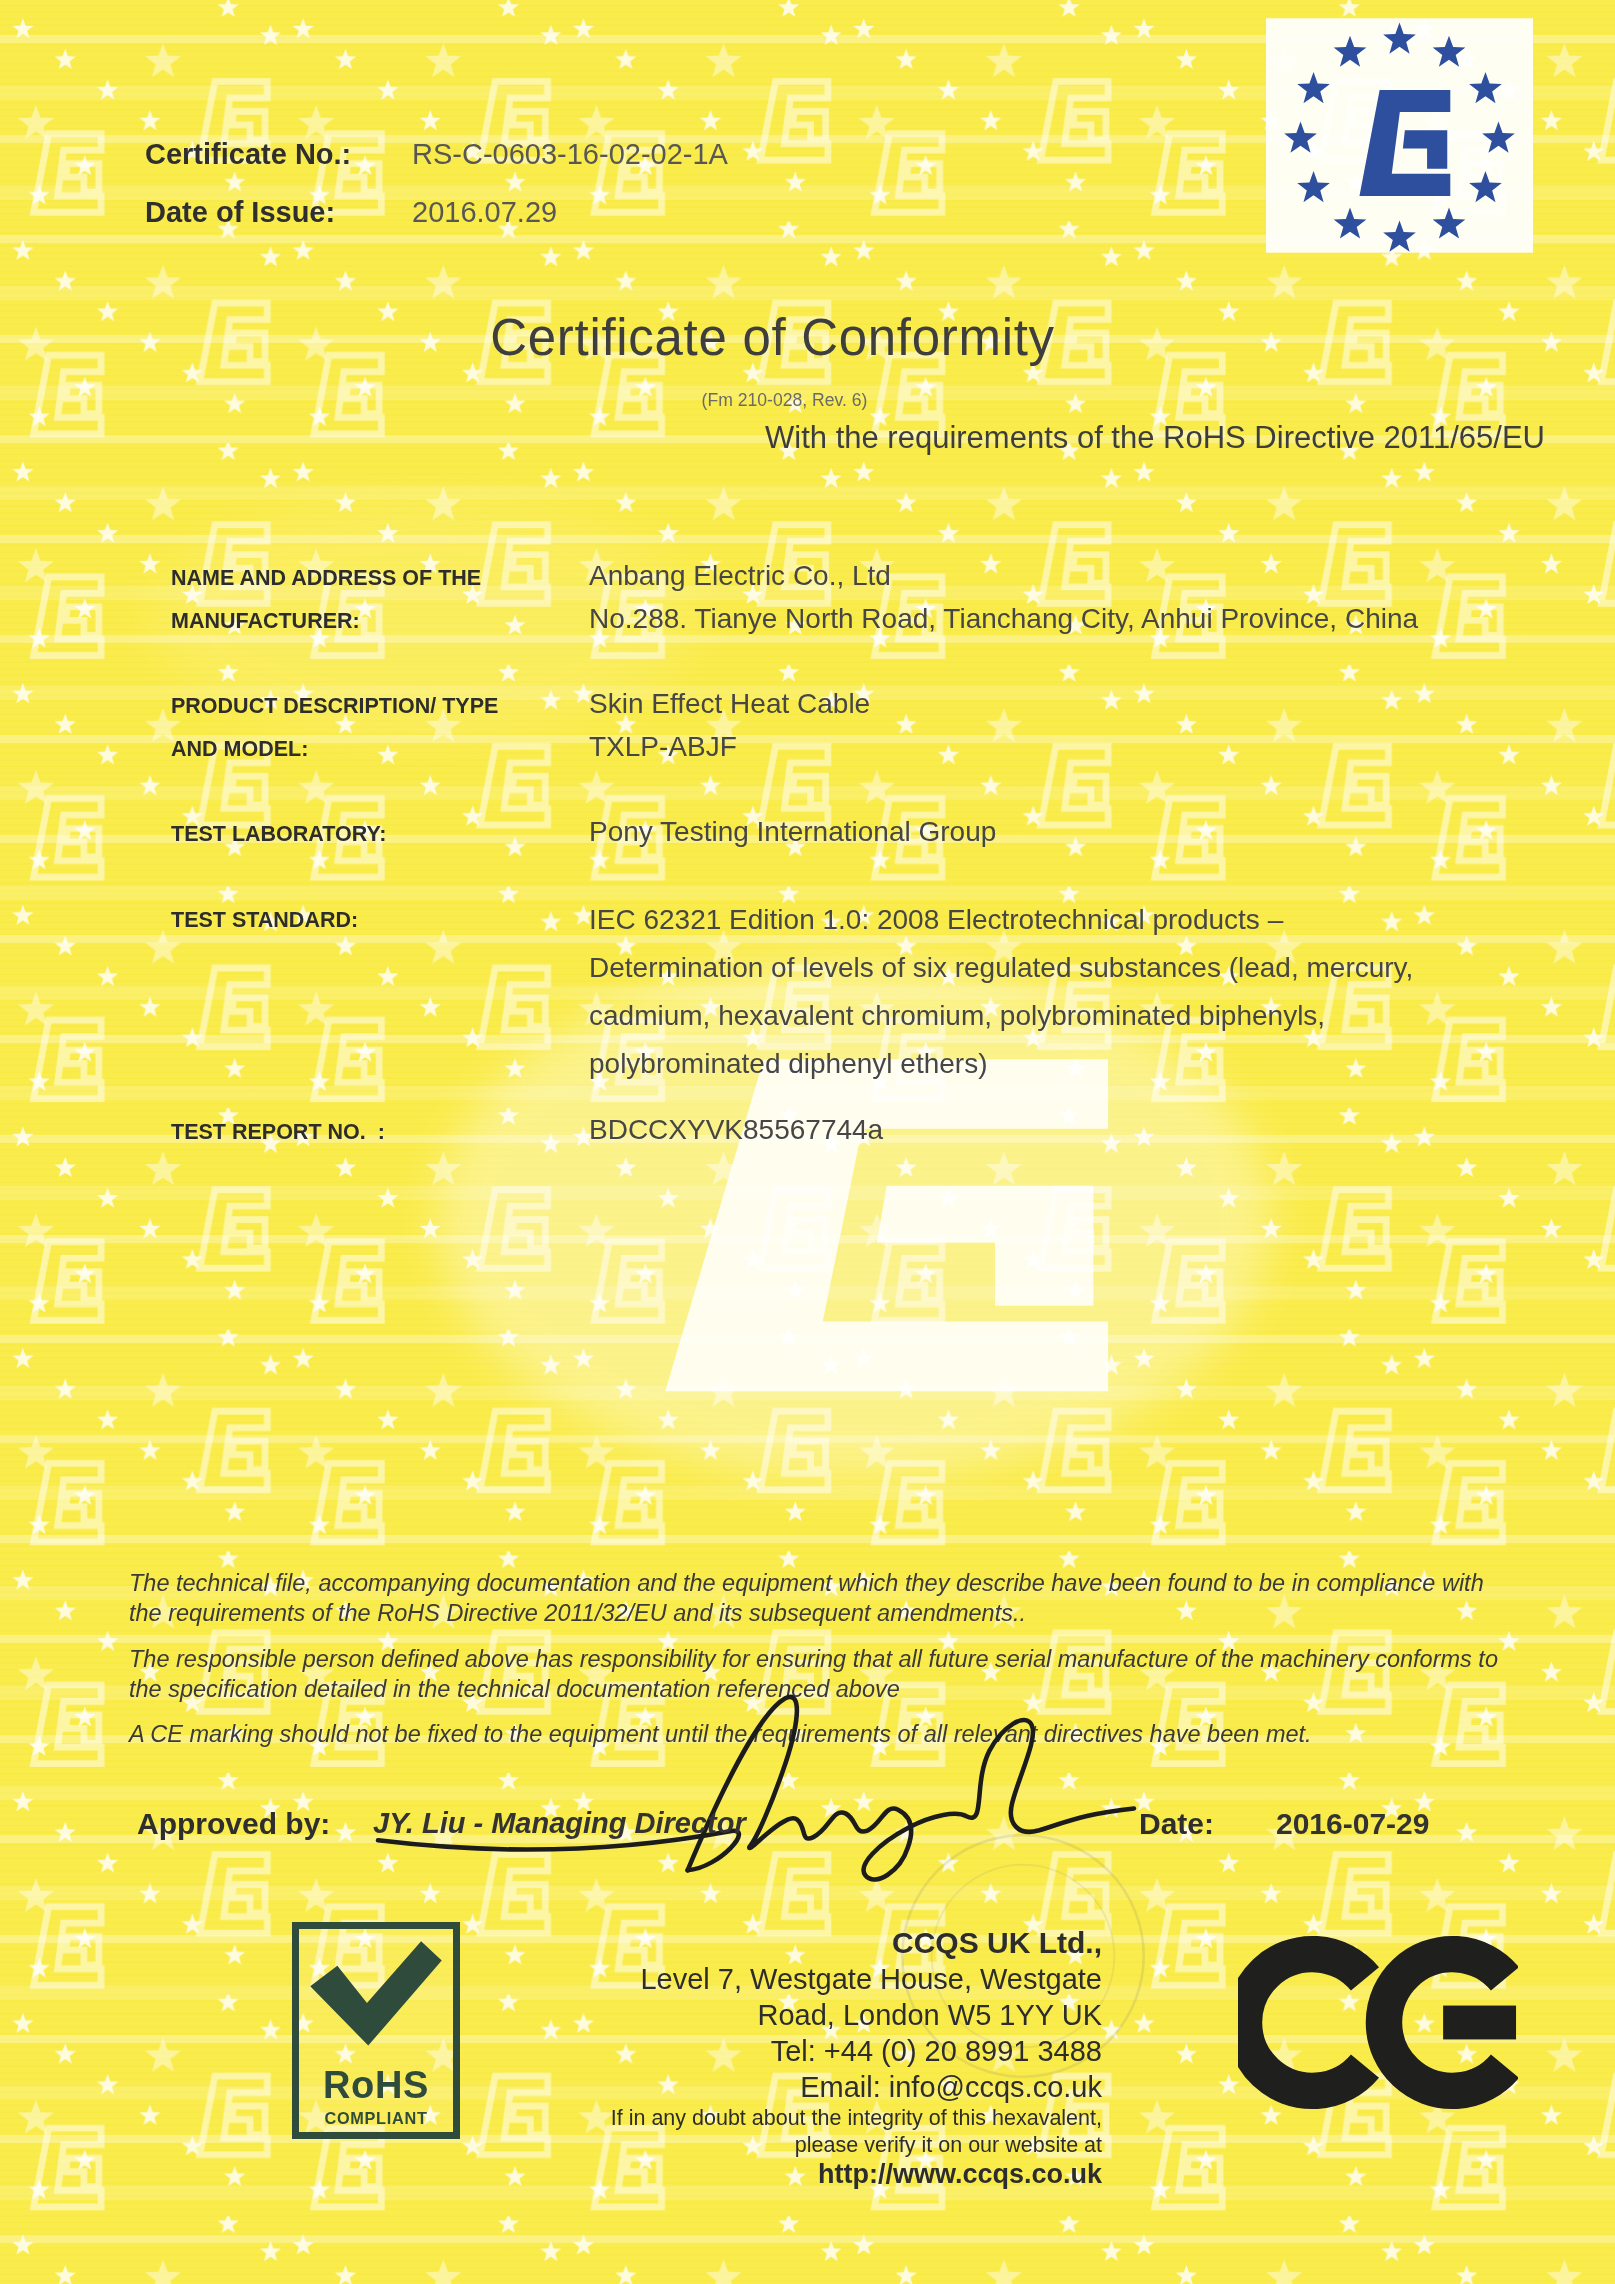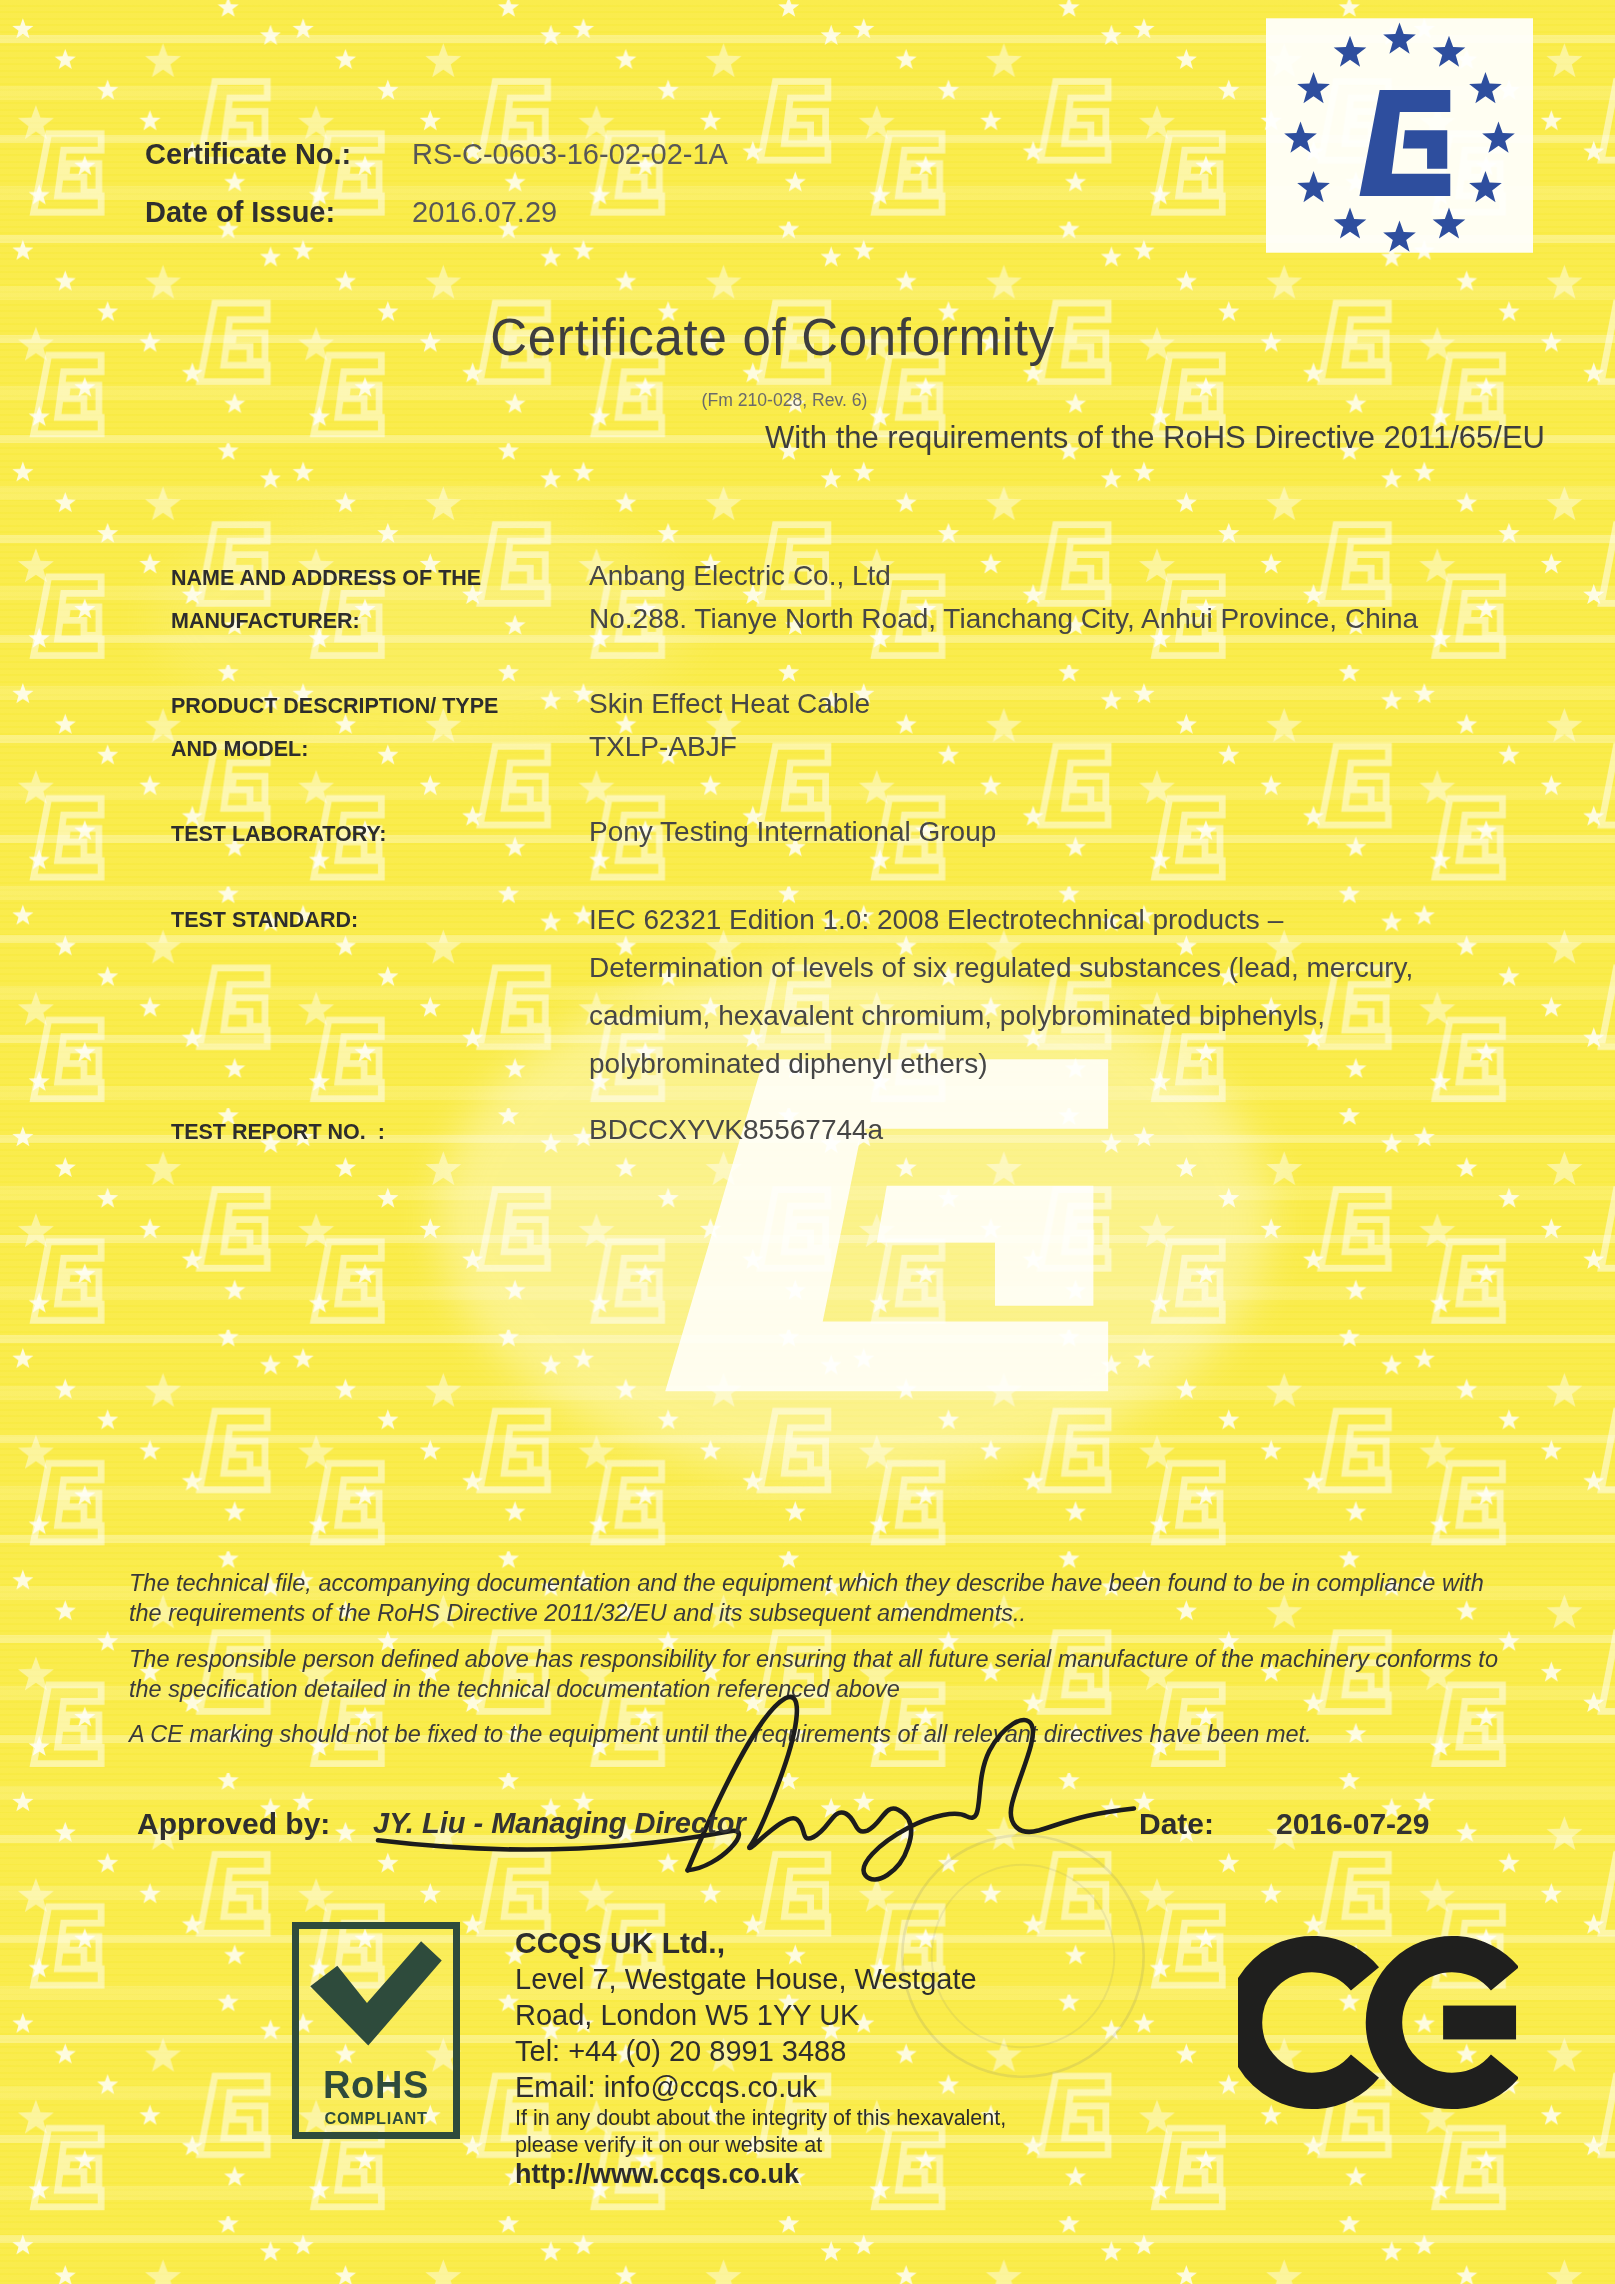--- a/index.html
+++ b/index.html
@@ -33,21 +33,21 @@
   .ap-name{position:absolute;left:357px;font-size:29px;font-weight:700;font-style:italic;color:#333;margin-left:16px;}
   .ap-datelabel{position:absolute;left:1139px;font-size:30px;font-weight:700;color:#2e2e2e;}
   .ap-date{position:absolute;left:1276px;font-size:30px;font-weight:700;color:#333;}
   .rohs{
     position:absolute;left:292px;top:1922px;width:154px;height:203px;
     border:7.2px solid #2e4b3c;background:rgba(255,255,255,0.08);
     text-align:center;
   }
   .rohs-title{font-size:38px;font-weight:700;color:#2e4b3c;line-height:38px;margin-top:12px;letter-spacing:0.7px;}
   .rohs-sub{font-size:16.3px;font-weight:700;color:#2e4b3c;letter-spacing:0.7px;margin-top:5.2px;}
-  .footer{position:absolute;left:515px;top:1924px;width:587px;text-align:left;color:#2d2d2d;}
+  .footer{position:absolute;left:515px;top:1924px;width:587px;text-align:right;color:#2d2d2d;}
   .f-co{font-size:30px;font-weight:700;line-height:37px;}
   .f-line{font-size:29px;line-height:36px;}
   .f-note{font-size:21.5px;line-height:27px;}
   .f-web{font-size:27px;font-weight:700;line-height:31px;}
 </style>
 </head>
 <body>
 
 <div class="page">
 

